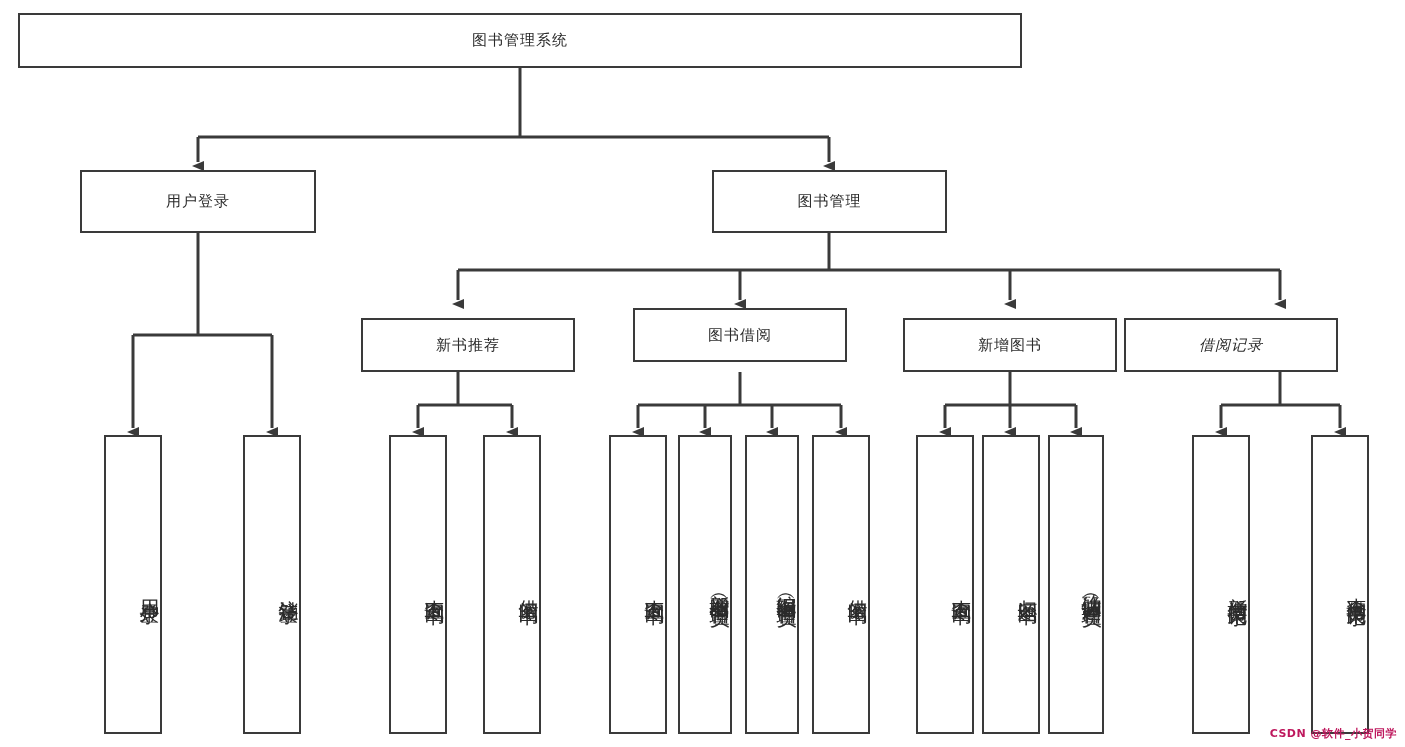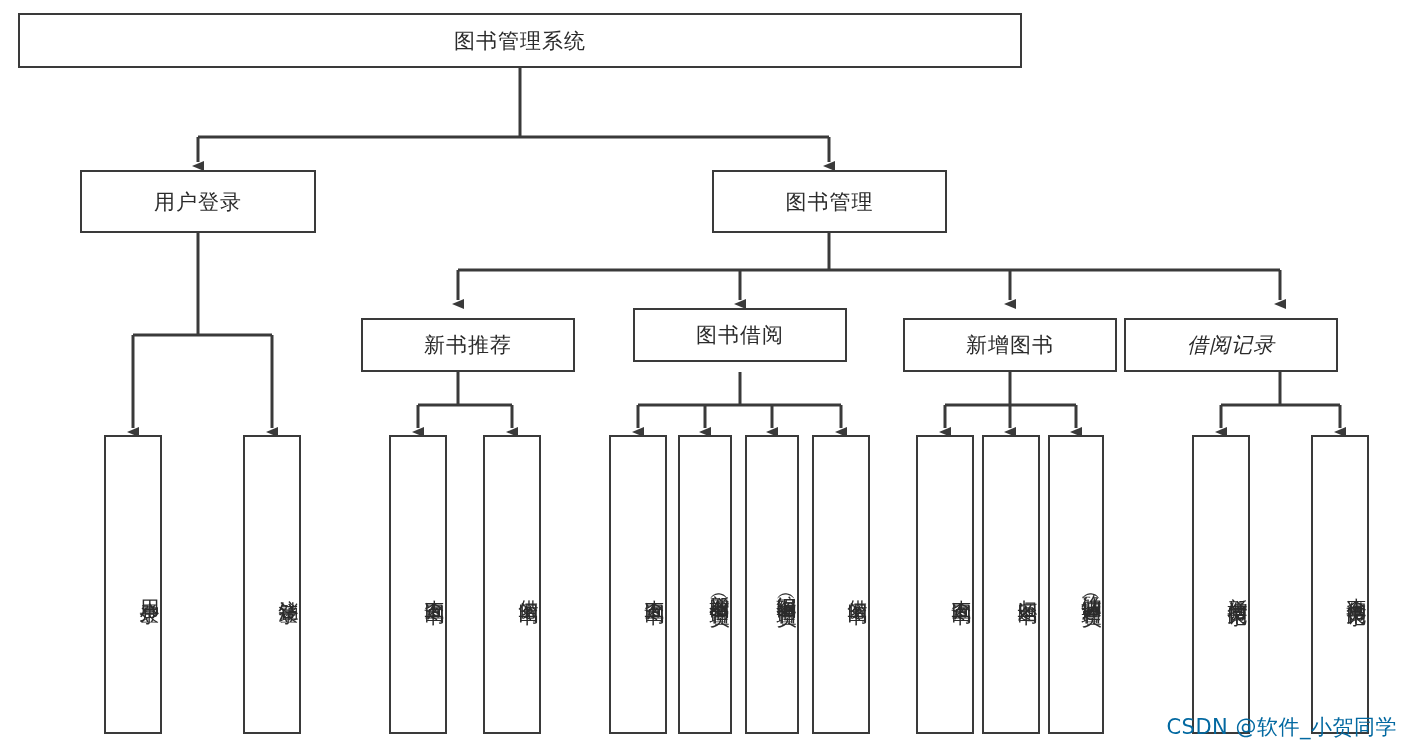--- a/index.html
+++ b/index.html
@@ -29,21 +29,21 @@
     position: absolute;
     box-sizing: border-box;
     background: #ffffff;
     border: 2px solid #3a3a3a;
     display: flex;
     align-items: center;
     justify-content: center;
     color: #2b2b2b;
   }
   .node.horiz {
-    font-size: 21px;
+    font-size: 15px;
     letter-spacing: 1px;
   }
   .node.vert {
     writing-mode: vertical-rl;
     text-orientation: upright;
     font-size: 20px;
     letter-spacing: 2px;
     padding-top: 6px;
     align-items: flex-start;
     justify-content: center;
@@ -51,24 +51,25 @@
   }
   .node.vert .label {
     writing-mode: vertical-rl;
     text-orientation: upright;
     white-space: nowrap;
   }
   .watermark {
     position: absolute;
     right: 8px;
     bottom: 6px;
-    font-size: 21px;
-    color: #0369a1;
+    font-size: 11px;
+    color: #be185d;
     letter-spacing: 0.5px;
     white-space: nowrap;
+    font-weight: bold;
   }
 </style>
 </head>
 <body>
 
 <div id="canvas">
 
   <svg id="wires" viewBox="0 0 1405 747" xmlns="http://www.w3.org/2000/svg">
     <defs>
       <marker id="arrow" markerWidth="10" markerHeight="12" refX="1" refY="6" orient="auto" markerUnits="userSpaceOnUse">

